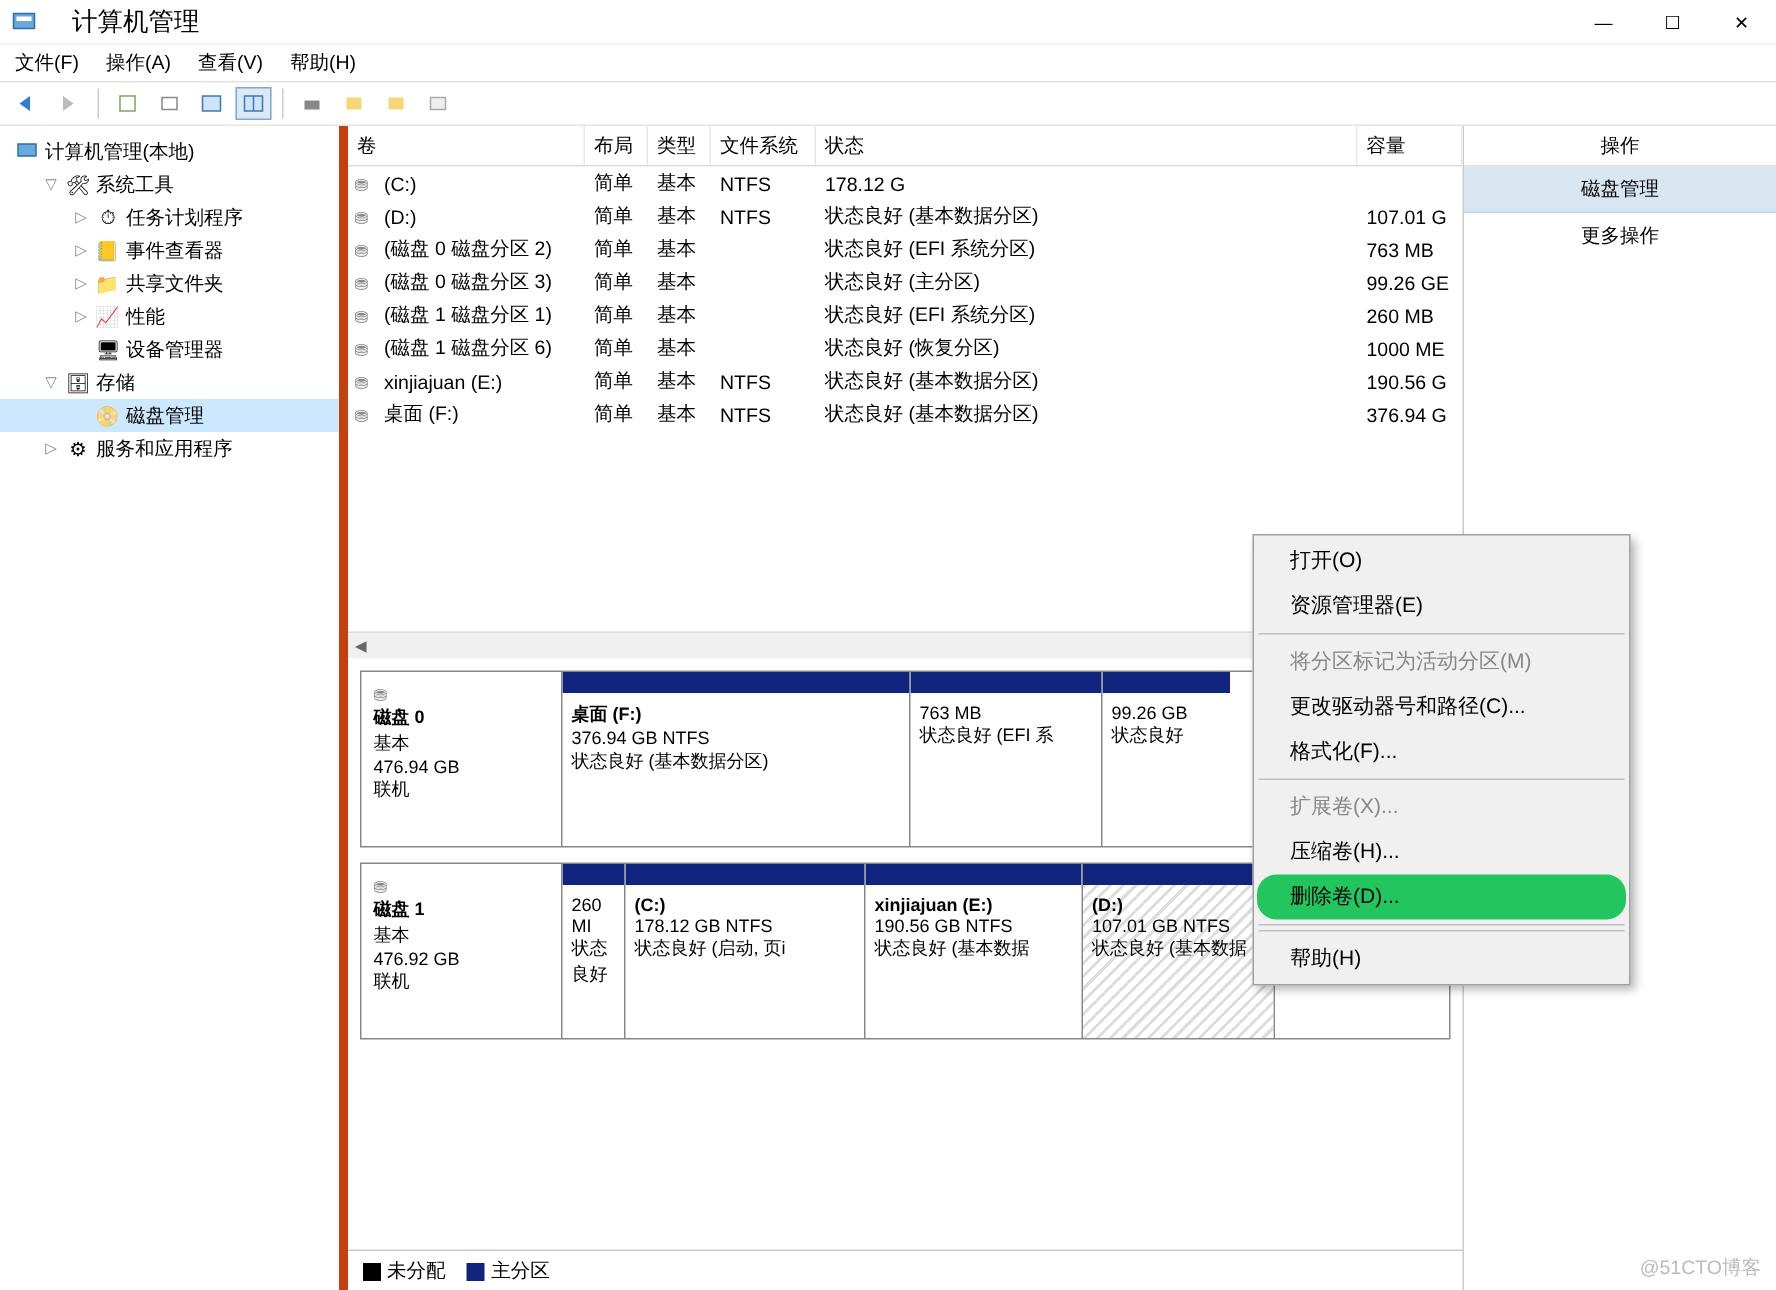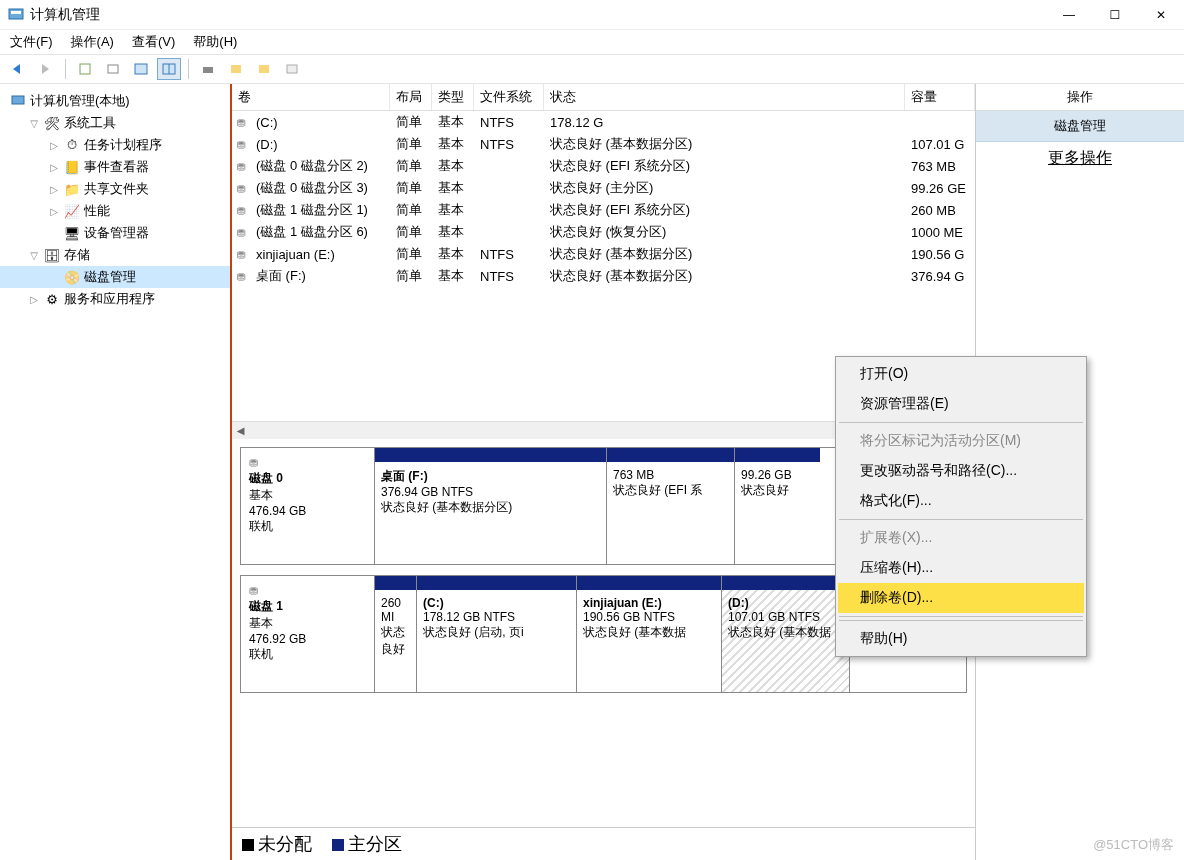--- a/index.html
+++ b/index.html
@@ -1,42 +1,42 @@
 <!DOCTYPE html>
 <html><head>
 <meta charset="utf-8">
 <style>
 * { box-sizing: border-box; margin: 0; padding: 0; font-family: "Microsoft YaHei", "Segoe UI", sans-serif; }
 body { background: #fff; font-size: 13px; color: #000; width: 1184px; height: 860px; overflow: hidden; position: relative; }
 .titlebar { height: 30px; display: flex; align-items: center; padding-left: 8px; border-bottom: 1px solid #eee; }
 .titlebar .app-icon { width: 16px; height: 16px; margin-right: 6px; display: inline-block; }
-.titlebar .title { font-size: 14px; }
+.titlebar .title { font-size: 17px; margin-left: 18px; }
 .win-controls { margin-left: auto; display: flex; }
 .win-controls div { width: 46px; height: 30px; display: flex; align-items: center; justify-content: center; font-size: 12px; }
 .menubar { height: 24px; display: flex; align-items: center; padding-left: 10px; gap: 18px; font-size: 13px; }
 .menubar span { cursor: default; }
 .toolbar { height: 30px; border-top: 1px solid #e4e4e4; border-bottom: 1px solid #e4e4e4; display: flex; align-items: center; padding-left: 6px; gap: 4px; }
 .tbtn { width: 24px; height: 22px; display: flex; align-items: center; justify-content: center; border: 1px solid transparent; }
 .tb-sep { width: 1px; height: 20px; background: #ccc; margin: 0 3px; }
 .main-area { display: flex; height: calc(860px - 30px - 24px - 30px); }
-.tree-pane { width: 232px; border-right: 2px solid #c2410c; padding-top: 6px; overflow: hidden; }
+.tree-pane { width: 232px; border-right: 6px solid #c2410c; padding-top: 6px; overflow: hidden; }
 .tree-node { display: flex; align-items: center; height: 22px; padding-left: 6px; gap: 4px; white-space: nowrap; }
 .tree-node .arrow { width: 12px; text-align: center; color: #555; font-size: 10px; }
 .tree-node .arrow-right::before { content: "▷"; color:#888;}
 .tree-node .arrow-down::before { content: "▽"; color:#888; }
 .tree-node .ticon { width: 16px; height: 16px; display: inline-flex; align-items:center; justify-content:center; }
 .tree-node.selected { background: #cce8ff; }
 .lvl1 { padding-left: 10px; }
 .lvl2 { padding-left: 28px; }
 .lvl3 { padding-left: 48px; }
 .center-pane { flex: 1; display: flex; flex-direction: column; border-right: 1px solid #ccc; }
 .actions-pane { width: 208px; padding: 0; text-align: center; }
 .actions-pane .hdr { padding: 4px 8px; font-weight: normal; border-bottom:1px solid #ddd; }
 .actions-pane .section { padding: 6px 8px; background: #d8e6f2; border-bottom: 1px solid #c2d5e7; font-size:13px; }
-.actions-pane .item { padding: 6px 20px; font-size: 16px; text-decoration: underline; }
+.actions-pane .item { padding: 6px 20px; font-size: 13px; }
 .vol-list { flex: 0 0 auto; height: 355px; overflow: hidden; display:flex; flex-direction:column;}
 .vol-list-rows {overflow:auto; flex:1;}
 .vol-head { display: flex; border-bottom: 1px solid #ddd; background:#fff;}
 .vol-head div { padding: 4px 6px; border-right: 1px solid #e8e8e8; font-size: 13px; }
 .vhc1 { width: 158px; } .vhc2 { width: 42px; } .vhc3 { width: 42px; } .vhc4 { width: 70px; } .vhc5 { flex: 1; } .vhc6 { width: 70px; }
 .vrow { display: flex; height: 22px; align-items: center; }
 .vrow div { padding: 0 6px; font-size: 13px; white-space: nowrap; overflow: hidden; }
 .vrow .vmark { width: 18px; display:flex; align-items:center;justify-content:center; padding:0;}
 .vrow .vhc1 { width: 140px; } 
 .hscroll { height: 18px; background:#f0f0f0; border-top:1px solid #ddd; display:flex; align-items:center; }
@@ -45,26 +45,26 @@
 .disk-map { flex: 1; padding: 8px; display: flex; flex-direction: column; gap: 10px; overflow: hidden; }
 .disk-block { display: flex; border: 1px solid #888; height: 118px; }
 .disk-label { width: 134px; padding: 8px; border-right: 1px solid #888; font-size: 12px; }
 .disk-label .dname { font-weight: bold; }
 .disk-vols { flex: 1; display: flex; }
 .disk-vol { border-right: 1px solid #888; display: flex; flex-direction: column; overflow: hidden; position:relative;}
 .disk-vol:last-child { border-right: none; }
 .disk-vol-header { height: 14px; background: #10247e; }
 .disk-vol-body { padding: 6px 6px; font-size: 12px; flex: 1; overflow: hidden; }
 .disk-vol.hatched .disk-vol-body { background-image: repeating-linear-gradient(135deg,#ddd 0,#ddd 2px,#fff 2px,#fff 6px); }
-.legend { padding: 4px 10px; font-size: 18px; border-top:1px solid #ccc;}
+.legend { padding: 4px 10px; font-size: 13px; border-top:1px solid #ccc;}
 .legend .sw { display:inline-block; width:12px; height:12px; margin-right:4px; vertical-align:middle;}
 .context-menu { position: absolute; left: 835px; top: 356px; width: 252px; background: #f0f0f0; border: 1px solid #a0a0a0; box-shadow: 3px 3px 6px rgba(0,0,0,.3); padding: 2px; z-index: 100; }
 .ctx-item { padding: 6px 22px; font-size: 14px; }
 .ctx-item.disabled { color: #888; }
-.ctx-item.hover { background: #fde047; }
+.ctx-item.hover { background: #22c55e; border-radius: 13px; }
 .ctx-sep { height: 1px; background: #c0c0c0; margin: 3px 1px; }
 .watermark { position:absolute; right:10px; bottom:6px; color:#bbb; font-size:13px;}
 .disk-icon::before{content:"⛃";color:#888;font-size:11px;}
 </style>
 </head>
 <body>
 
 <div class="titlebar">
   <span class="app-icon">
     <svg width="16" height="16">

